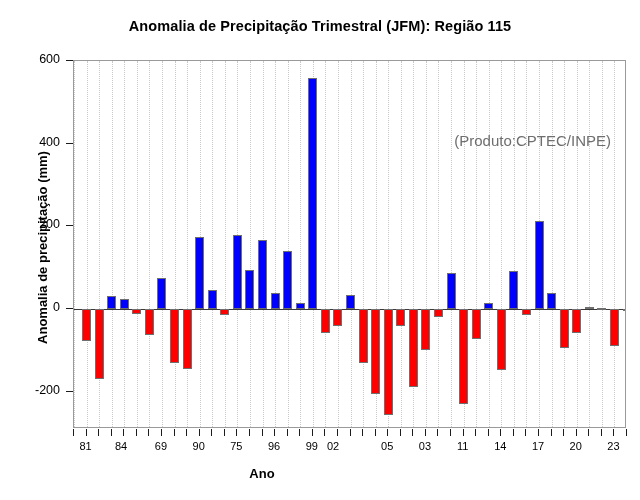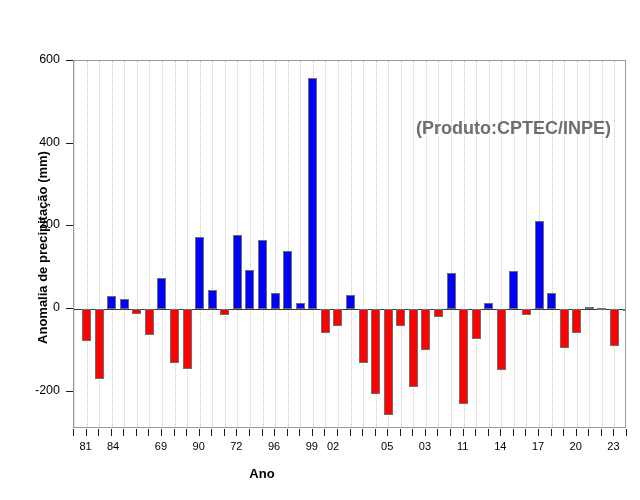--- a/index.html
+++ b/index.html
@@ -122,31 +122,31 @@
     width: 40px;
     margin-left: -20px;
     text-align: center;
     font-size: 11px;
     color: #000;
   }
   
   #credit {
     position: absolute;
     right: 14px;
-    top: 57px;
-    font-size: 18px;
+    top: 71px;
+    font-size: 15px;
     color: #6e6e6e;
-    font-weight: bold;
   }
 </style>
 </head>
 <body>
 
 <div id="figure">
 
+  <div id="chart-title">Anomalia de Precipitação Trimestral (JFM): Região 115</div>
 
   <div id="ylabel">Anomalia de precipitação (mm)</div>
   <div id="xlabel">Ano</div>
 
   <div id="plot-area">
     <div id="gridlines">
         <div class="vgrid" style="left: 0px;"></div>
         <div class="vgrid" style="left: 12.57px;"></div>
         <div class="vgrid" style="left: 25.14px;"></div>
         <div class="vgrid" style="left: 37.7px;"></div>
@@ -293,24 +293,24 @@
     <div class="xtick" style="left: 525.45px;"></div>
     <div class="xtick" style="left: 538.02px;"></div>
     <div class="xtick" style="left: 550.59px;"></div>
     <div class="xtick" style="left: 563.16px;"></div>
     <div class="xtick" style="left: 575.73px;"></div>
     <div class="xtick" style="left: 588.3px;"></div>
     <div class="xtick" style="left: 600.86px;"></div>
     <div class="xtick" style="left: 613.43px;"></div>
     <div class="xtick" style="left: 626px;"></div>
     <div class="xtlabel" style="left: 85.57px;">81</div>
-    <div class="xtlabel" style="left: 113px;">84</div>
+    <div class="xtlabel" style="left: 121px;">84</div>
     <div class="xtlabel" style="left: 160.98px;">69</div>
     <div class="xtlabel" style="left: 198.68px;">90</div>
-    <div class="xtlabel" style="left: 236.39px;">72</div>
+    <div class="xtlabel" style="left: 236.39px;">75</div>
     <div class="xtlabel" style="left: 274.09px;">96</div>
     <div class="xtlabel" style="left: 311.8px;">99</div>
     <div class="xtlabel" style="left: 333px;">02</div>
     <div class="xtlabel" style="left: 387.2px;">05</div>
     <div class="xtlabel" style="left: 424.91px;">03</div>
     <div class="xtlabel" style="left: 462.61px;">11</div>
     <div class="xtlabel" style="left: 500.32px;">14</div>
     <div class="xtlabel" style="left: 538.02px;">17</div>
     <div class="xtlabel" style="left: 575.73px;">20</div>
     <div class="xtlabel" style="left: 613.43px;">23</div>

